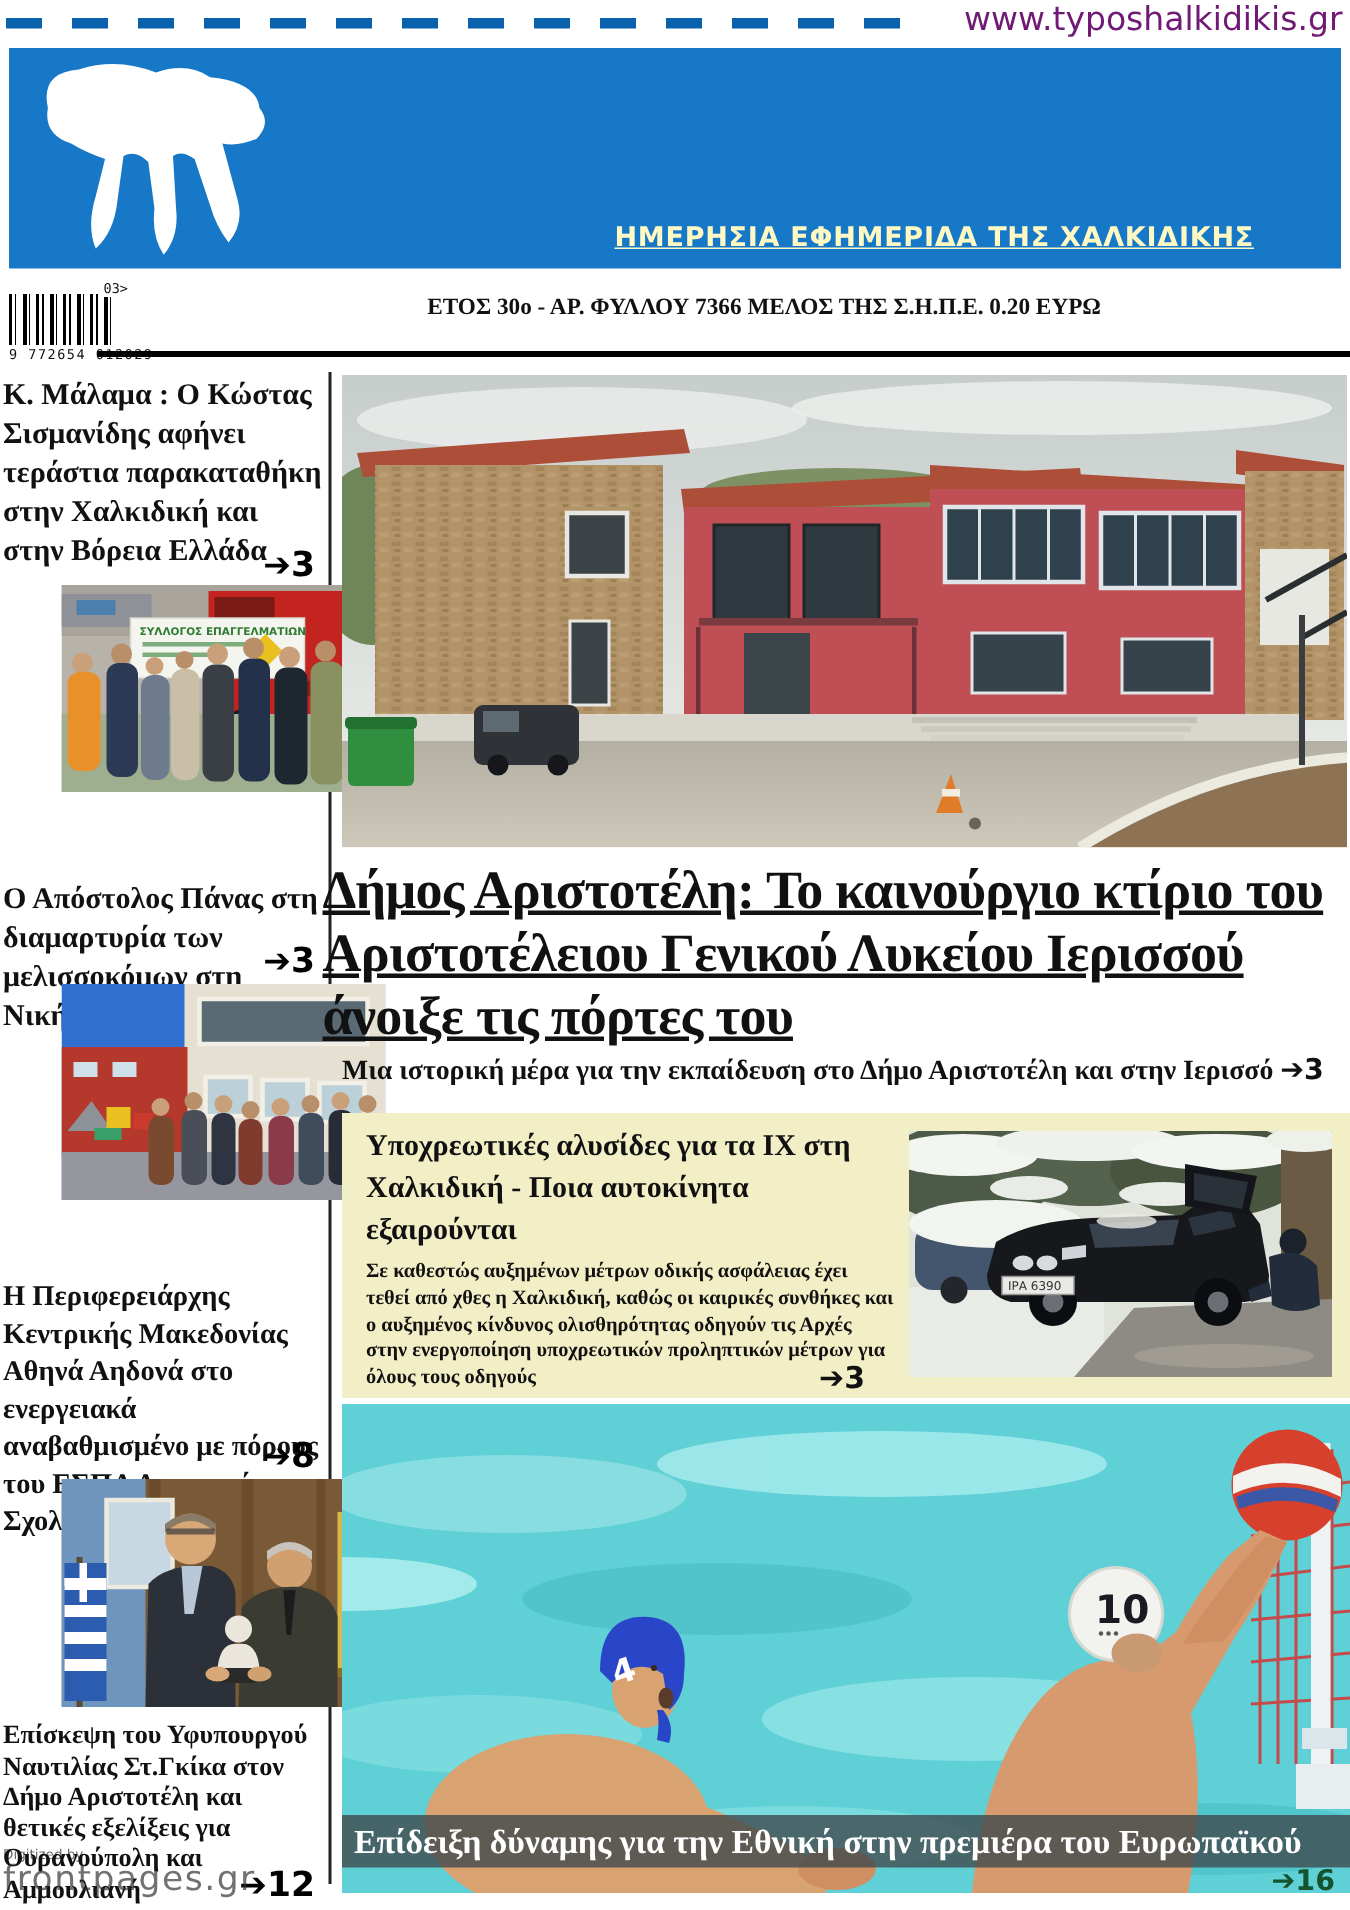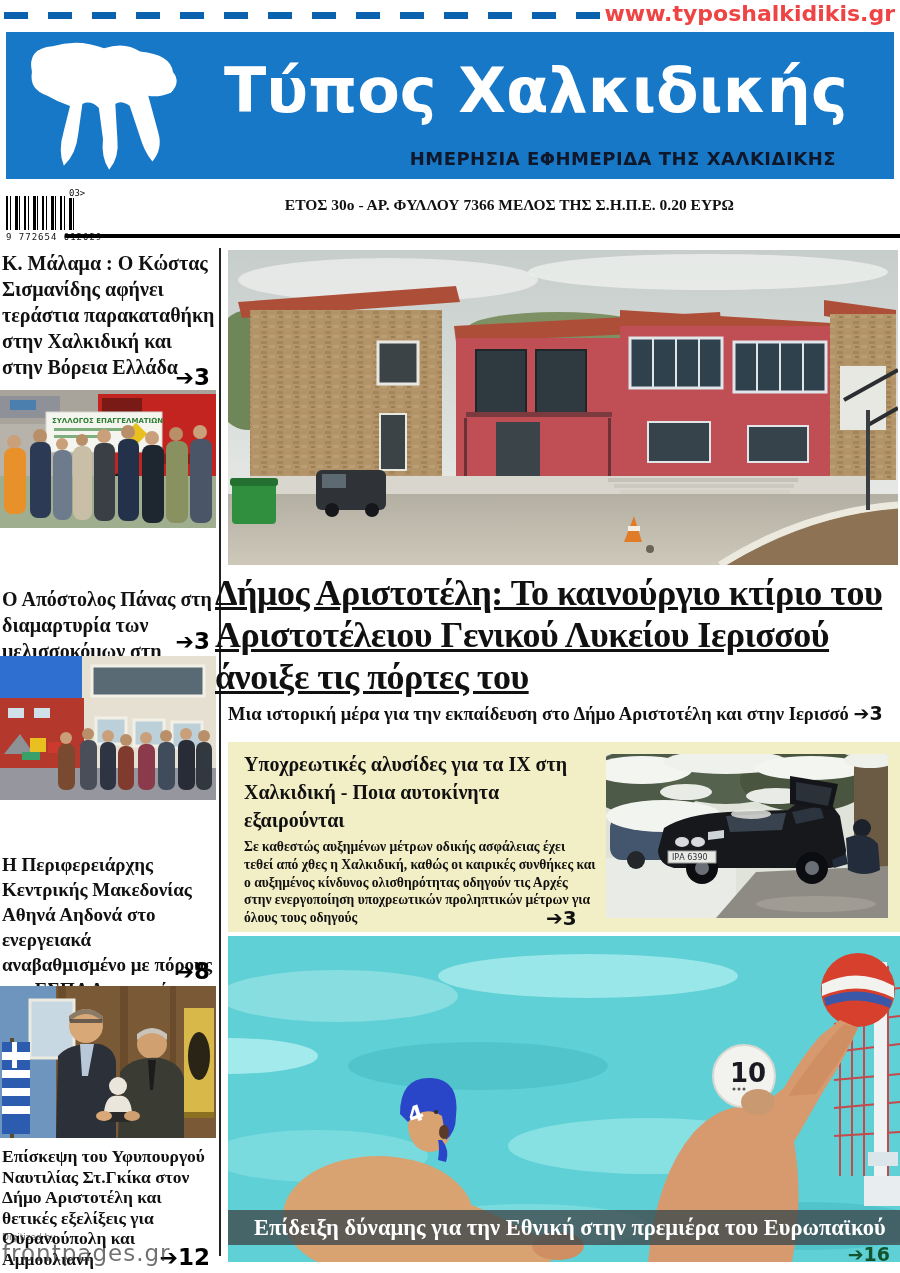--- a/index.html
+++ b/index.html
@@ -4,30 +4,30 @@
 <style>
   html,body{margin:0;padding:0;background:#ffffff;}
   .page{position:relative;width:900px;height:1273px;background:#ffffff;overflow:hidden;
         font-family:"Liberation Serif","DejaVu Serif",serif;color:#111;}
 
   
   .topbar{position:absolute;left:0;top:0;width:900px;height:30px;}
   .dashline{position:absolute;left:4px;top:12px;width:600px;height:7px;
     background:repeating-linear-gradient(90deg,#0a62ae 0 24px,transparent 24px 44px);}
   .site-url{position:absolute;right:5px;top:1px;font-family:"DejaVu Sans","Liberation Sans",sans-serif;
-    font-weight:bold;font-size:22px;color:#ef4444;letter-spacing:0;}
+    font-weight:normal;font-size:22px;color:#701a75;letter-spacing:0;}
 
   
   .masthead{position:absolute;left:6px;top:32px;width:888px;height:147px;background:#1878c8;}
   .map-wrap{position:absolute;left:8px;top:4px;width:180px;height:139px;}
   .logo-title{position:absolute;left:218px;top:22px;width:660px;
     font-family:"DejaVu Sans","Liberation Sans",sans-serif;font-weight:bold;
     font-size:62px;color:#ffffff;white-space:nowrap;}
   .logo-sub{position:absolute;right:58px;top:116px;font-family:"DejaVu Sans","Liberation Sans",sans-serif;
-    font-weight:bold;font-size:18px;color:#0f172a;letter-spacing:.5px;}
+    font-weight:bold;font-size:18px;color:#fef9c3;letter-spacing:.5px;text-decoration:underline;}
 
   
   .inforow{position:absolute;left:0;top:182px;width:736px;height:60px;}
   .barcode{position:absolute;left:6px;top:8px;width:92px;height:50px;}
   .bars{position:absolute;left:0;top:6px;width:70px;height:34px;
     background:repeating-linear-gradient(90deg,#000 0 2px,#fff 2px 4px,#000 4px 5px,#fff 5px 9px,#000 9px 12px,#fff 12px 13px,#000 13px 14px,#fff 14px 18px);}
   .barcode-flag{position:absolute;left:62px;top:-2px;font-family:"DejaVu Sans Mono","Liberation Mono",monospace;
     font-size:9px;color:#111;background:#fff;padding:0 1px;}
   .barcode-num{position:absolute;left:0;top:42px;font-family:"DejaVu Sans Mono","Liberation Mono",monospace;
     font-size:9px;color:#111;letter-spacing:1px;white-space:nowrap;}
@@ -44,21 +44,21 @@
   .art-a2{top:538px;height:116px;}
   .art-a2 .hl,.art-a3 .hl{font-size:20px;line-height:26px;margin-top:48px;}
   .art-a3{top:804px;height:180px;}
   .art-a3 .hl{font-size:19px;line-height:25px;}
   .art-a4{top:1146px;height:124px;}
   .art-a4 .hl{font-size:17.5px;line-height:20.5px;}
   .pageref{position:absolute;right:6px;bottom:0;font-family:"DejaVu Sans","Liberation Sans",sans-serif;
     font-weight:bold;font-size:23px;color:#000;}
   .pageref .arr{font-size:22px;}
 
-  .sidephoto{position:absolute;left:0;width:216px;overflow:hidden;}
+  .sidephoto{position:absolute;left:0;width:216px;overflow:hidden;padding-left:41px;}
   .ph1{top:390px;height:138px;}
   .ph2{top:656px;height:144px;}
   .ph3{top:986px;height:152px;}
 
   
   .main-photo{position:absolute;left:228px;top:250px;width:670px;height:315px;overflow:hidden;}
   .lead-hl{position:absolute;left:215px;top:572px;width:672px;font-weight:bold;
     font-size:36px;line-height:42px;letter-spacing:-0.5px;text-decoration:underline;}
   .lead-sub{position:absolute;left:228px;top:702px;width:672px;font-weight:bold;font-size:18.5px;}
   .lead-sub .arr{font-family:"DejaVu Sans","Liberation Sans",sans-serif;font-size:19px;font-weight:bold;}
@@ -68,21 +68,21 @@
     font-size:20px;line-height:28px;}
   .chains-body{position:absolute;left:16px;top:96px;width:352px;font-weight:bold;
     font-size:13.6px;line-height:17.8px;}
   .chains-ref{position:absolute;left:318px;top:164px;font-family:"DejaVu Sans","Liberation Sans",sans-serif;
     font-weight:bold;font-size:20px;}
   .chainsbox .snowphoto{position:absolute;right:12px;top:12px;width:282px;height:164px;overflow:hidden;}
 
   .wp-photo{position:absolute;left:228px;top:936px;width:672px;height:326px;overflow:hidden;}
   .wp-caption{position:absolute;left:0;top:274px;width:672px;height:35px;
     background:rgba(62,74,78,0.80);color:#fff;font-weight:bold;font-size:22.5px;
-    line-height:35px;padding-left:26px;box-sizing:border-box;white-space:nowrap;}
+    line-height:35px;padding-left:8px;box-sizing:border-box;white-space:nowrap;}
   .wp-ref{position:absolute;right:10px;top:307px;color:#14532d;font-family:"DejaVu Sans","Liberation Sans",sans-serif;
     font-weight:bold;font-size:19px;}
 
   
   .wm{position:absolute;left:2px;top:1232px;pointer-events:none;}
   .wm-small{font-family:"DejaVu Sans","Liberation Sans",sans-serif;font-size:9px;color:rgba(20,20,20,.65);}
   .wm-big{font-family:"DejaVu Sans","Liberation Sans",sans-serif;font-weight:normal;font-size:23px;
     color:rgba(45,45,45,.68);letter-spacing:1px;line-height:22px;}
 </style>
 </head>
@@ -94,21 +94,20 @@
     <div class="dashline"></div>
     <span class="site-url">www.typoshalkidikis.gr</span>
   </div>
 
   <div class="masthead">
     <div class="map-wrap">
       <svg width="180" height="139" viewBox="0 0 170 135">
         <path fill="#ffffff" d="M15,35 Q10,12 35,10 Q60,2 85,12 Q105,5 120,15 Q150,18 152,35 Q160,45 150,55 Q138,60 128,58 L138,95 Q142,110 132,122 Q124,112 120,98 L110,68 Q102,62 96,66 L98,100 Q100,118 90,130 Q82,118 84,100 L80,70 Q72,62 64,66 L60,95 Q58,115 46,126 Q40,112 46,92 L52,68 Q40,64 30,58 Q12,52 15,35 Z"></path>
       </svg>
     </div>
-    <div class="logo-title">Τύπος Χαλκιδικής</div>
     <div class="logo-sub">ΗΜΕΡΗΣΙΑ ΕΦΗΜΕΡΙΔΑ ΤΗΣ ΧΑΛΚΙΔΙΚΗΣ</div>
   </div>
 
   <div class="inforow">
     <div class="barcode">
       <div class="bars"></div>
       <div class="barcode-flag">03&gt;</div>
       <div class="barcode-num">9 772654 012029</div>
     </div>
     <div class="issueline">ΕΤΟΣ 30ο - ΑΡ. ΦΥΛΛΟΥ 7366 ΜΕΛΟΣ ΤΗΣ Σ.Η.Π.Ε. 0.20 ΕΥΡΩ</div>

